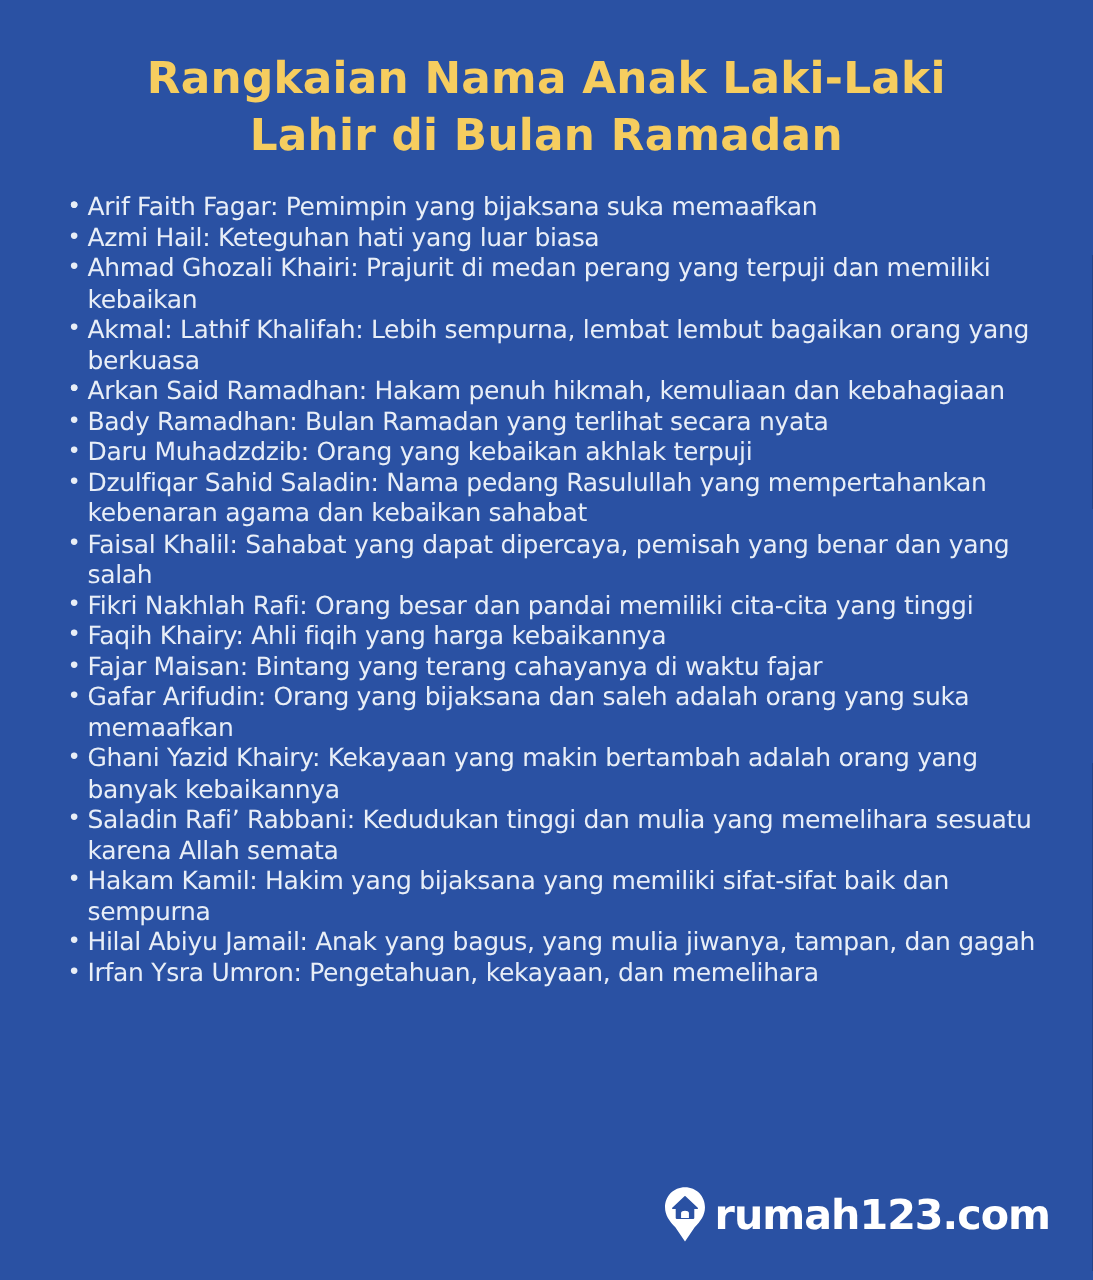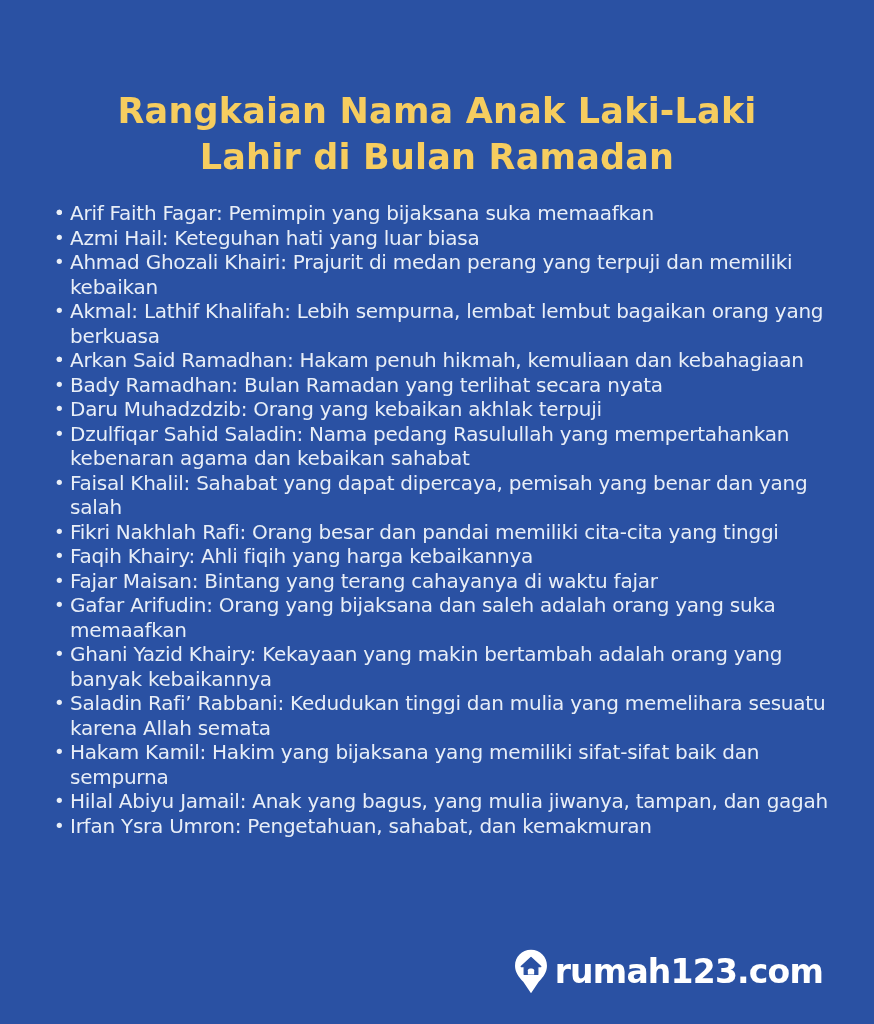--- a/index.html
+++ b/index.html
@@ -14,21 +14,21 @@
     font-family: "DejaVu Sans", "Liberation Sans", sans-serif;
   }
   .page {
     position: relative;
     width: 874px;
     height: 1024px;
     background: var(--bg);
     overflow: hidden;
   }
   .title {
-    padding-top: 88px;
+    padding-top: 40px;
     text-align: center;
     color: var(--accent);
     font-size: 35px;
     font-weight: bold;
     line-height: 1.32;
     letter-spacing: 0.2px;
   }
   .title-line { display: block; }
   .name-list {
     list-style: none;
@@ -45,21 +45,21 @@
     letter-spacing: -0.25px;
   }
   .bullet {
     position: absolute;
     left: 1px;
     top: 0;
     font-size: 18px;
   }
   .logo {
     position: absolute;
-    right: 51px;
+    right: 34px;
     bottom: 30px;
     display: flex;
     align-items: center;
     gap: 7px;
     color: var(--logo-color);
   }
   .logo-pin { display: inline-flex; }
   .logo-pin svg { display: block; }
   .logo-text {
     font-size: 33px;
@@ -147,21 +147,21 @@
       <li>
     <span class="bullet">•</span>
     <span>Hakam Kamil: Hakim yang bijaksana yang memiliki sifat-sifat baik dan sempurna</span>
   </li>
       <li>
     <span class="bullet">•</span>
     <span>Hilal Abiyu Jamail: Anak yang bagus, yang mulia jiwanya, tampan, dan gagah</span>
   </li>
       <li>
     <span class="bullet">•</span>
-    <span>Irfan Ysra Umron: Pengetahuan, sahabat, dan kemakmuran</span>
+    <span>Irfan Ysra Umron: Pengetahuan, kekayaan, dan memelihara</span>
   </li>
     </ul>
 
   <div class="logo">
     <span class="logo-pin">
       <svg width="34" height="45" viewBox="0 0 40 52" xmlns="http://www.w3.org/2000/svg">
         <path d="M20 0.5 C9.2 0.5 1.2 8.9 1.2 19.3 C1.2 26.8 5.3 32.3 10.9 38.1 L20 51.5 L29.1 38.1 C34.7 32.3 38.8 26.8 38.8 19.3 C38.8 8.9 30.8 0.5 20 0.5 Z" fill="var(--logo-color)"></path>
         <path d="M20 9.5 L31.5 20.2 L28 20.2 L28 29.5 L12 29.5 L12 20.2 L8.5 20.2 Z" fill="var(--bg)" stroke="var(--bg)" stroke-width="1.5" stroke-linejoin="round"></path>
         <path d="M16.3 29.5 L16.3 24.6 C16.3 21.8 23.7 21.8 23.7 24.6 L23.7 29.5 Z" fill="var(--logo-color)"></path>
       </svg>

